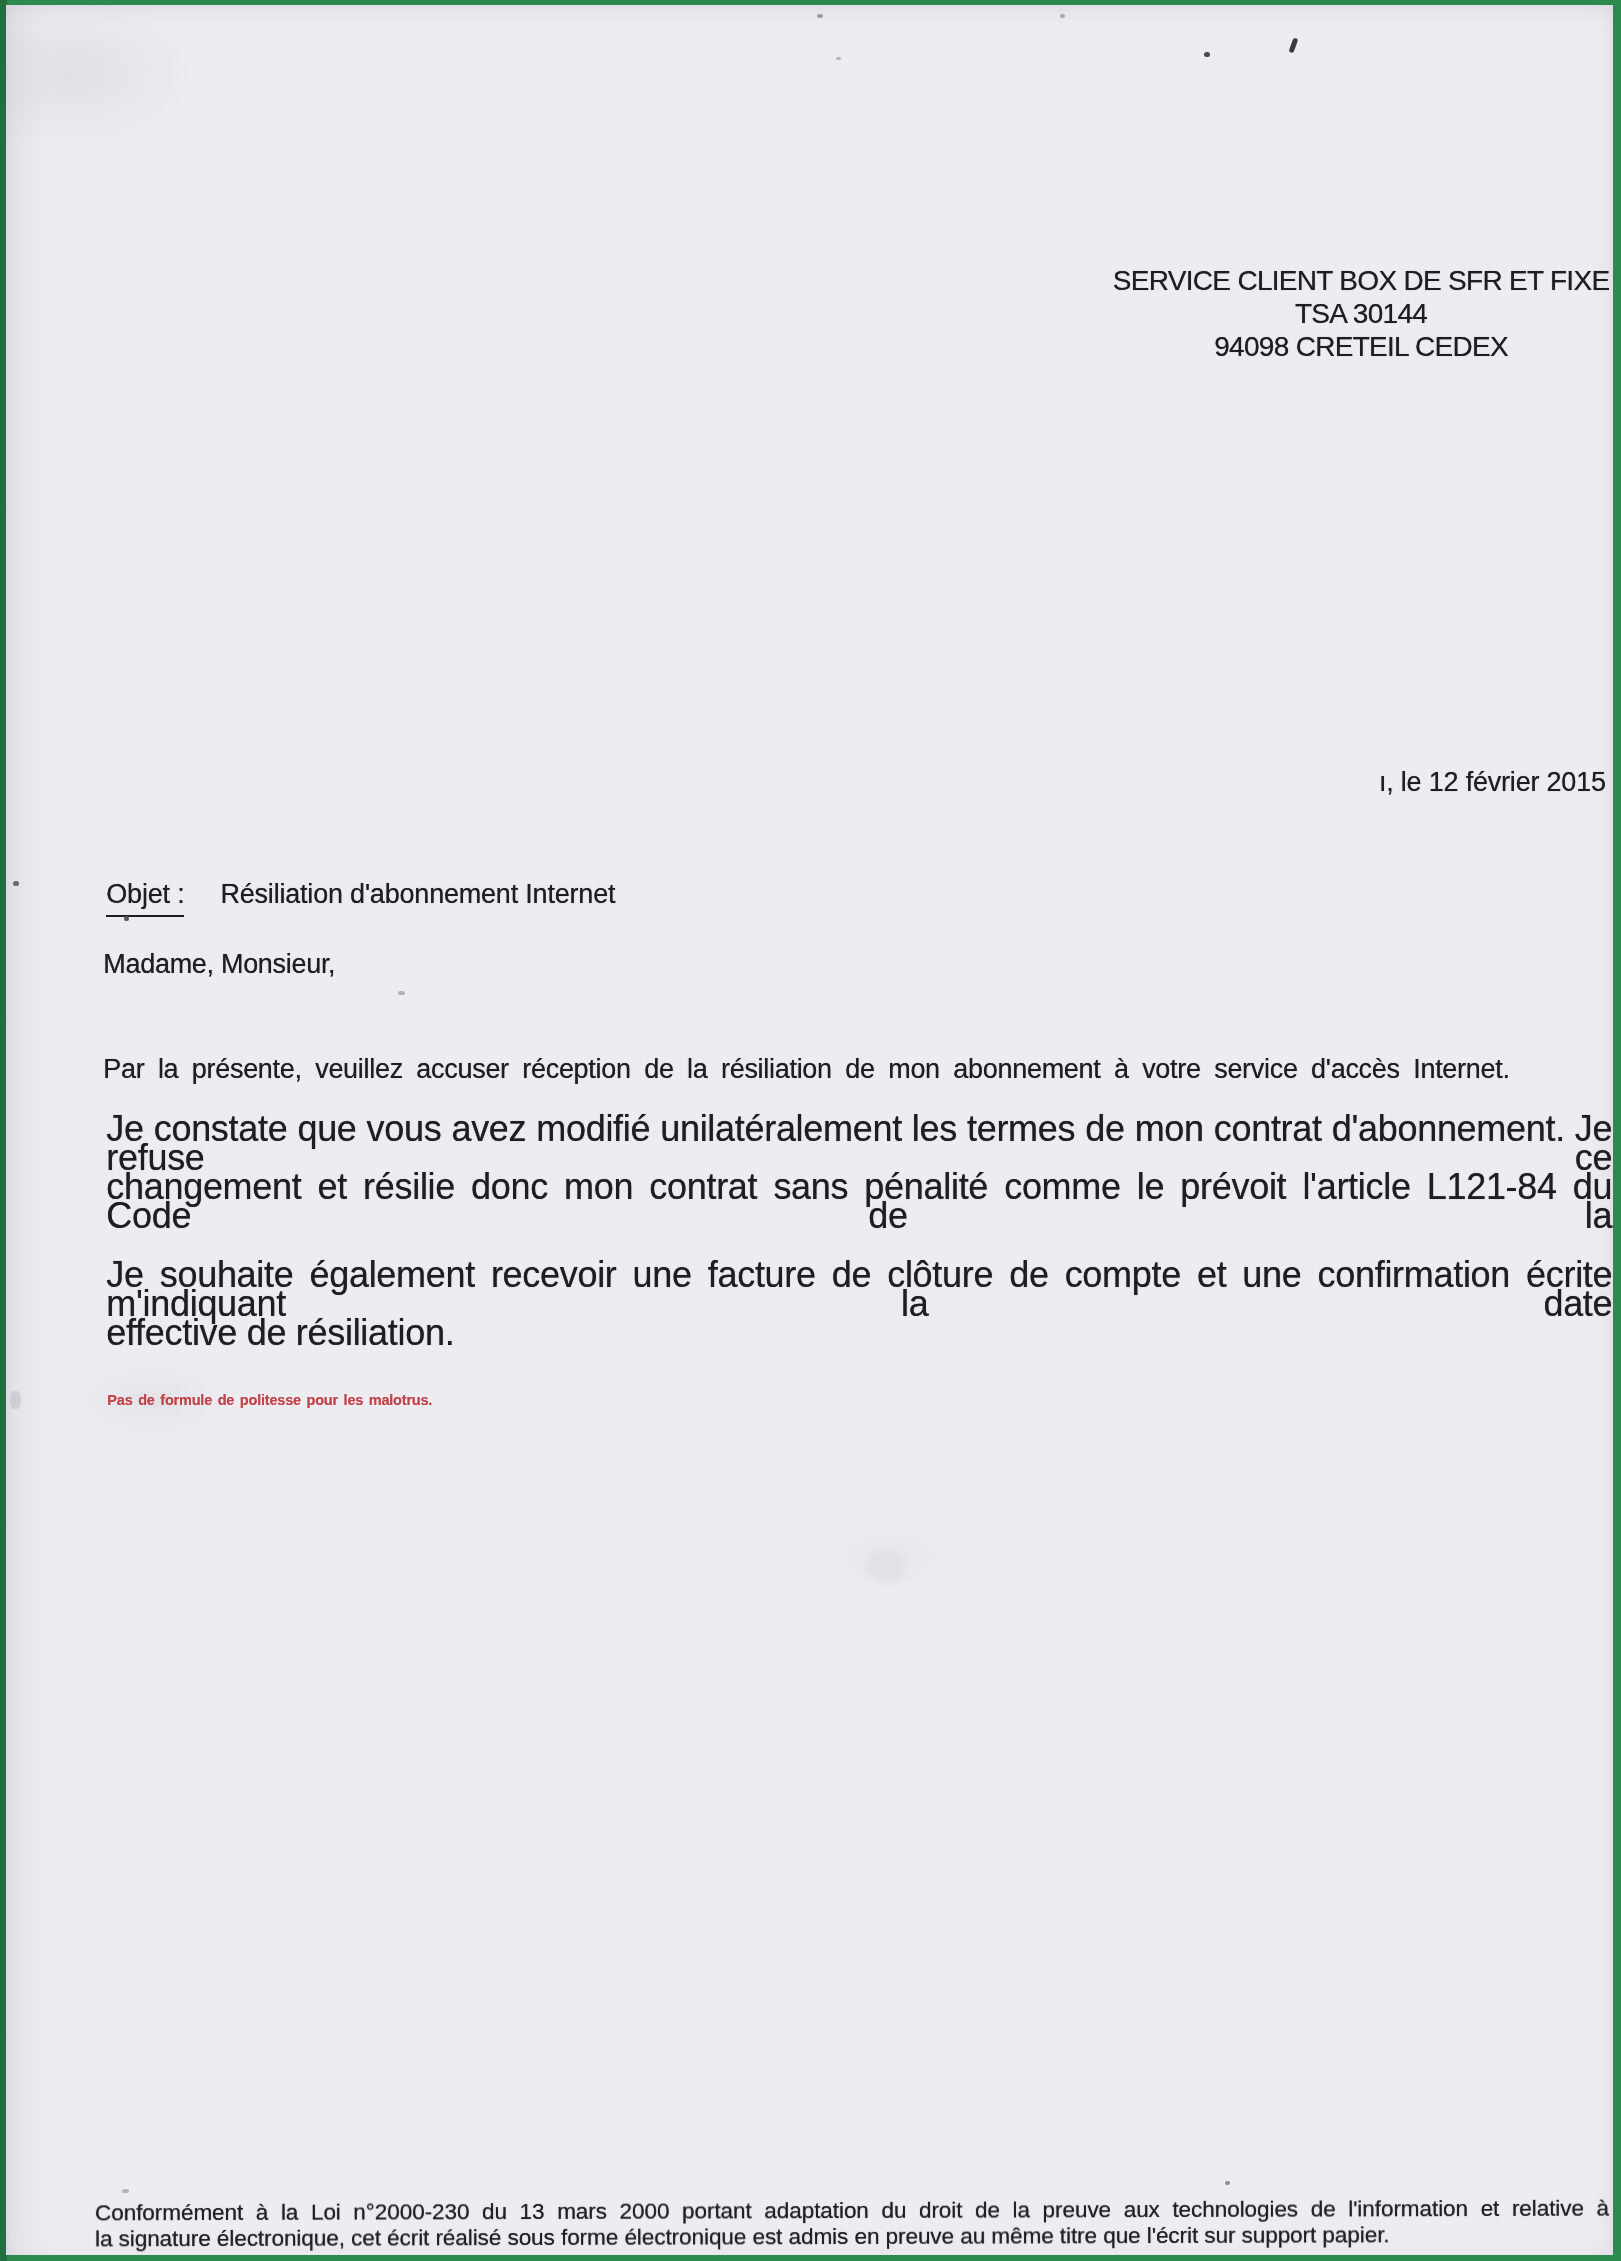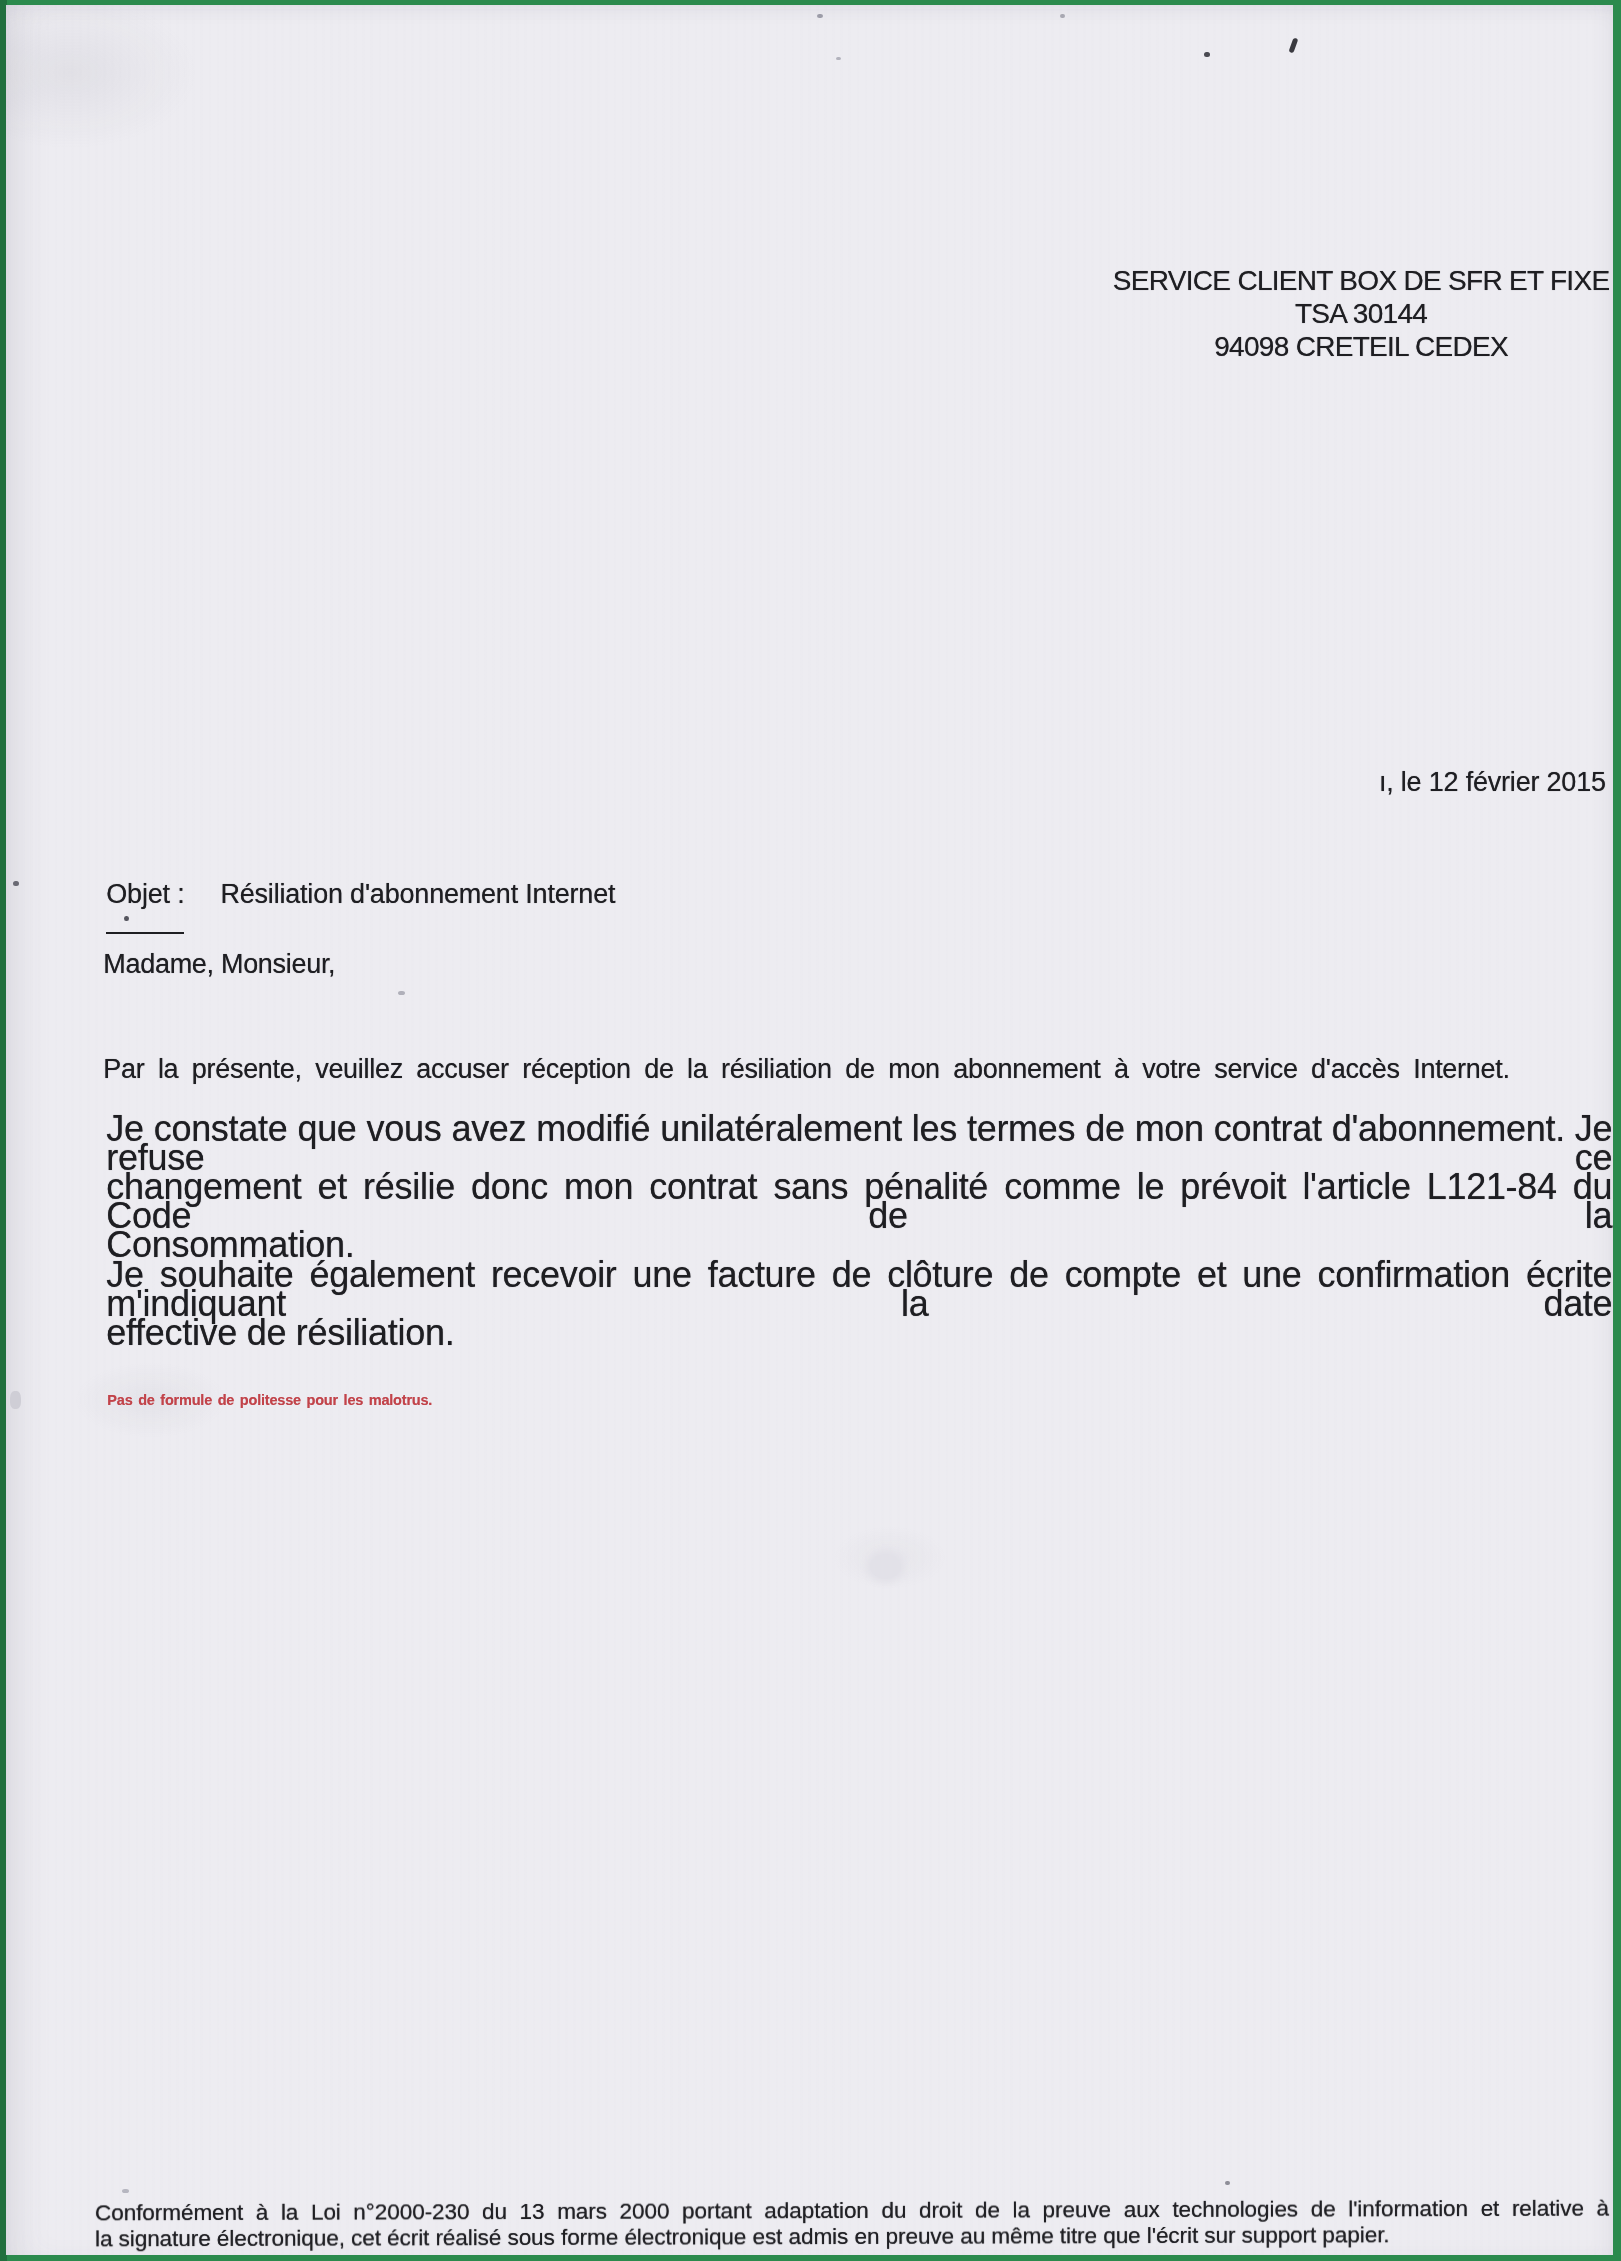--- a/index.html
+++ b/index.html
@@ -48,21 +48,21 @@
     white-space: nowrap;
   }
   .subject-row {
     position: absolute; top: 874px; left: 100px;
     font-size: 27px; letter-spacing: -0.2px;
     white-space: nowrap;
   }
   .subject-label {
     display: inline-block;
     border-bottom: 2.7px solid var(--ink);
-    padding-bottom: 22px;
+    padding-bottom: 5px;
     margin-right: 36px;
   }
   .salutation {
     position: absolute; top: 944px; left: 97px;
     font-size: 27px; letter-spacing: -0.3px;
     white-space: nowrap;
   }
   .para1 {
     position: absolute; top: 1049px; left: 97px;
     font-size: 27px; letter-spacing: -0.3px; word-spacing: 6.3px;
@@ -121,21 +121,20 @@
     <span class="subject-label">Objet :</span><span>Résiliation d'abonnement Internet</span>
   </div>
 
   <div class="salutation scan-text">Madame, Monsieur,</div>
 
   <div class="para1 scan-text">Par la présente, veuillez accuser réception de la résiliation de mon abonnement à votre service d'accès Internet.</div>
 
   <div class="para-block para2 scan-text">
     <div class="line-just">Je constate que vous avez modifié unilatéralement les termes de mon contrat d'abonnement. Je refuse ce</div>
     <div class="line-just">changement et résilie donc mon contrat sans pénalité comme le prévoit l'article L121-84 du Code de la</div>
-    <div class="line-left">Consommation.</div>
   </div>
 
   <div class="para-block para3 scan-text">
     <div class="line-just">Je souhaite également recevoir une facture de clôture de compte et une confirmation écrite m'indiquant la date</div>
     <div class="line-left">effective de résiliation.</div>
   </div>
 
   <div class="annotation">Pas de formule de politesse pour les malotrus.</div>
 
   <div class="footer-legal scan-text">

